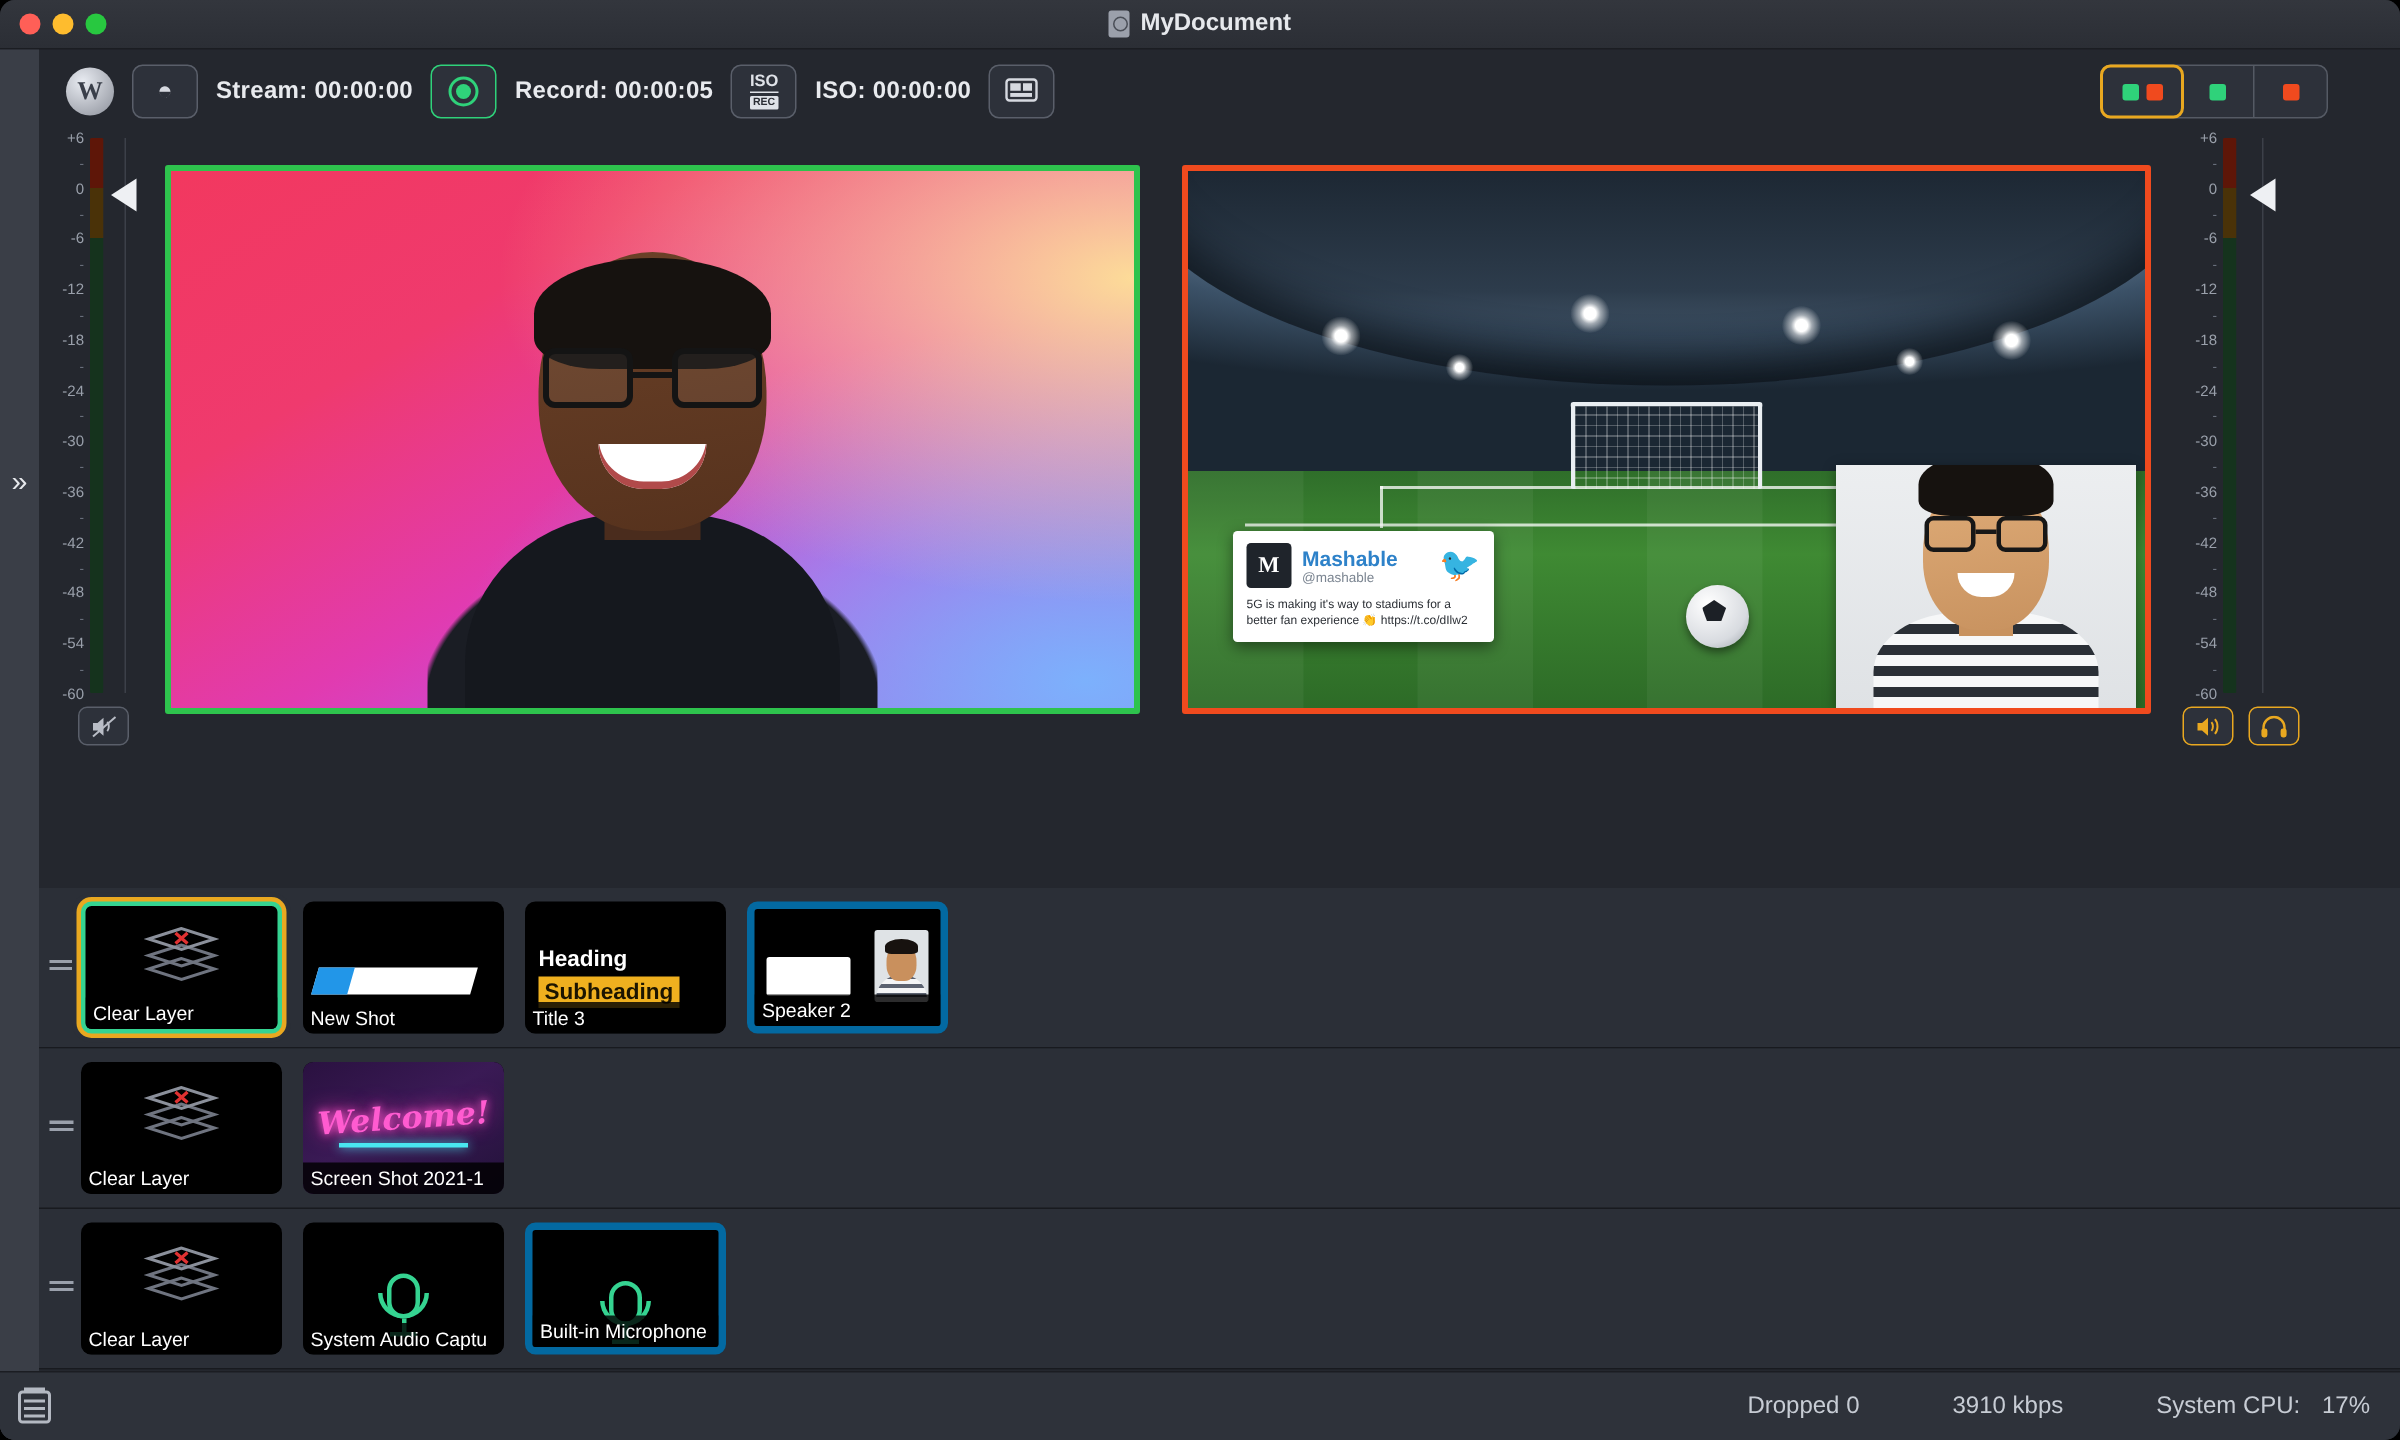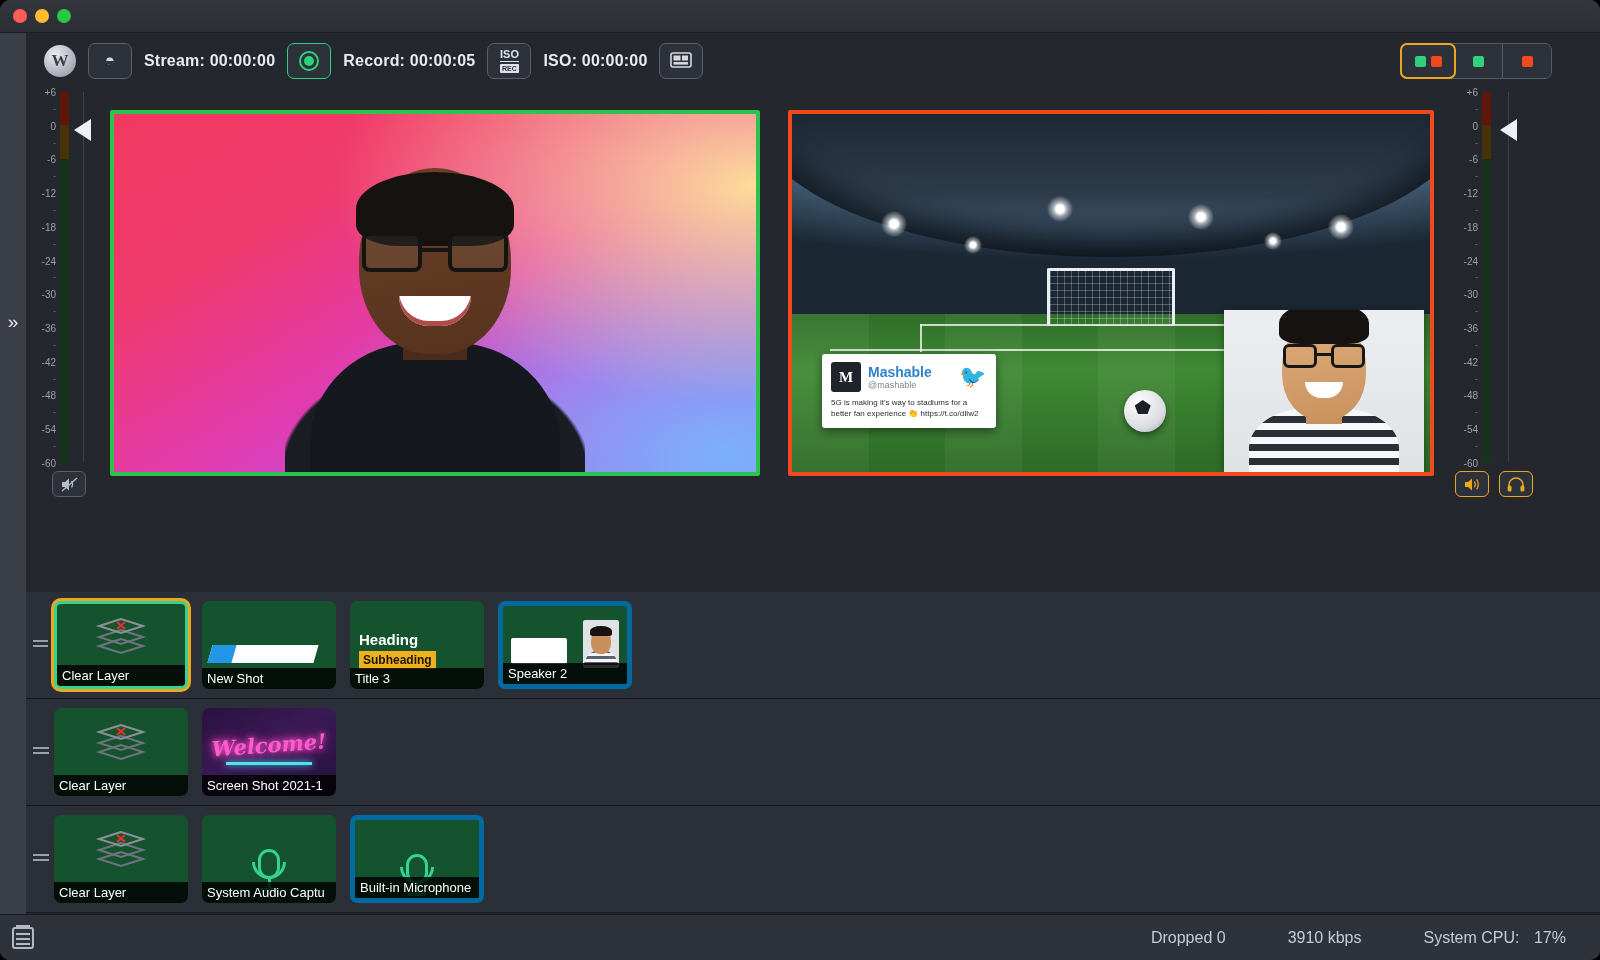--- a/index.html
+++ b/index.html
@@ -258,21 +258,21 @@
     display: flex; align-items: center; padding-left: 28px; gap: 14px;
     background: #2b2f37;
   }
   .grip {
     position: absolute; left: 7px; top: 50%; transform: translateY(-50%);
     width: 16px; height: 10px;
     background: linear-gradient(#9aa0ab 0 2px, transparent 2px 5px, #9aa0ab 5px 7px, transparent 7px);
   }
   .cell {
     position: relative; width: 134px; height: 88px; border-radius: 7px;
-    background: #14532d; overflow: hidden; flex: 0 0 auto;
+    background: #000000; overflow: hidden; flex: 0 0 auto;
   }
   .cell.sel-gold { box-shadow: 0 0 0 3px #e9a820, 0 0 0 6px #2b2f37; }
   .cell.brd-green { border: 3px solid #35d391; }
   .cell.brd-red { border: 5px solid #0369a1; }
   .cell.brd-goldgreen { border: 3px solid #35d391; }
   .cell-label {
     position: absolute; left: 0; right: 0; bottom: 0; height: 21px;
     color: #fff; font-size: 13px; line-height: 21px; padding-left: 5px;
     background: rgba(0,0,0,.82); white-space: nowrap; overflow: hidden;
   }
@@ -305,21 +305,21 @@
   .neon-underline {
     position: absolute; left: 18%; right: 18%; top: 61%; height: 3px;
     background: #49e6f0; box-shadow: 0 0 7px #49e6f0;
   }
   .heading-t {
     position: absolute; left: 9px; top: 30px; color: #fff;
     font-size: 15px; font-weight: bold;
   }
   .sub-t {
     position: absolute; left: 9px; top: 50px; background: #efb01f;
-    color: #1c1500; font-size: 12px; font-weight: bold; padding: 2px 4px;
+    color: #1c1500; font-size: 15px; font-weight: bold; padding: 2px 4px;
   }
   .lower3 {
     position: absolute; left: 8px; bottom: 26px; height: 18px; width: 106px;
     background: #fff; transform: skewX(-16deg);
     display: flex; align-items: center;
   }
   .lower3::before {
     content: ""; width: 24px; height: 18px; background: #2296e8;
   }
   .mini-tweet {
@@ -331,21 +331,21 @@
     background: #dfe3e6; border-radius: 2px; overflow: hidden;
   }
 
   
   .statusbar {
     position: absolute; left: 0; right: 0; bottom: 0; height: 46px;
     background: #2e323a; border-top: 1px solid #1b1d22;
     display: flex; align-items: center;
   }
   .status-items {
-    margin-left: auto; display: flex; gap: 62px; padding-right: 34px;
+    margin-left: auto; display: flex; gap: 62px; padding-right: 20px;
     color: #c7ccd4; font-size: 16px;
   }
   .note-ico {
     margin-left: 12px; width: 22px; height: 22px; border: 2px solid #b4b9c2;
     border-radius: 3px; position: relative;
   }
   .note-ico::before {
     content: ""; position: absolute; left: 2px; right: 2px; top: 4px; height: 2px;
     background: #b4b9c2; box-shadow: 0 5px 0 #b4b9c2, 0 10px 0 #b4b9c2;
   }
@@ -358,20 +358,24 @@
 </head>
 <body>
 
 <div id="app">
 
   <div class="titlebar">
     <div class="traffic">
       <div class="tl red"></div>
       <div class="tl yellow"></div>
       <div class="tl green"></div>
+    </div>
+    <div class="doc-title">
+      <span class="doc-icon"></span>
+      <span>MyDocument</span>
     </div>
   </div>
 
   <div class="leftrail">
     <div class="expander">»</div>
   </div>
 
   <div class="toolbar">
     <div class="applogo">W</div>
 

